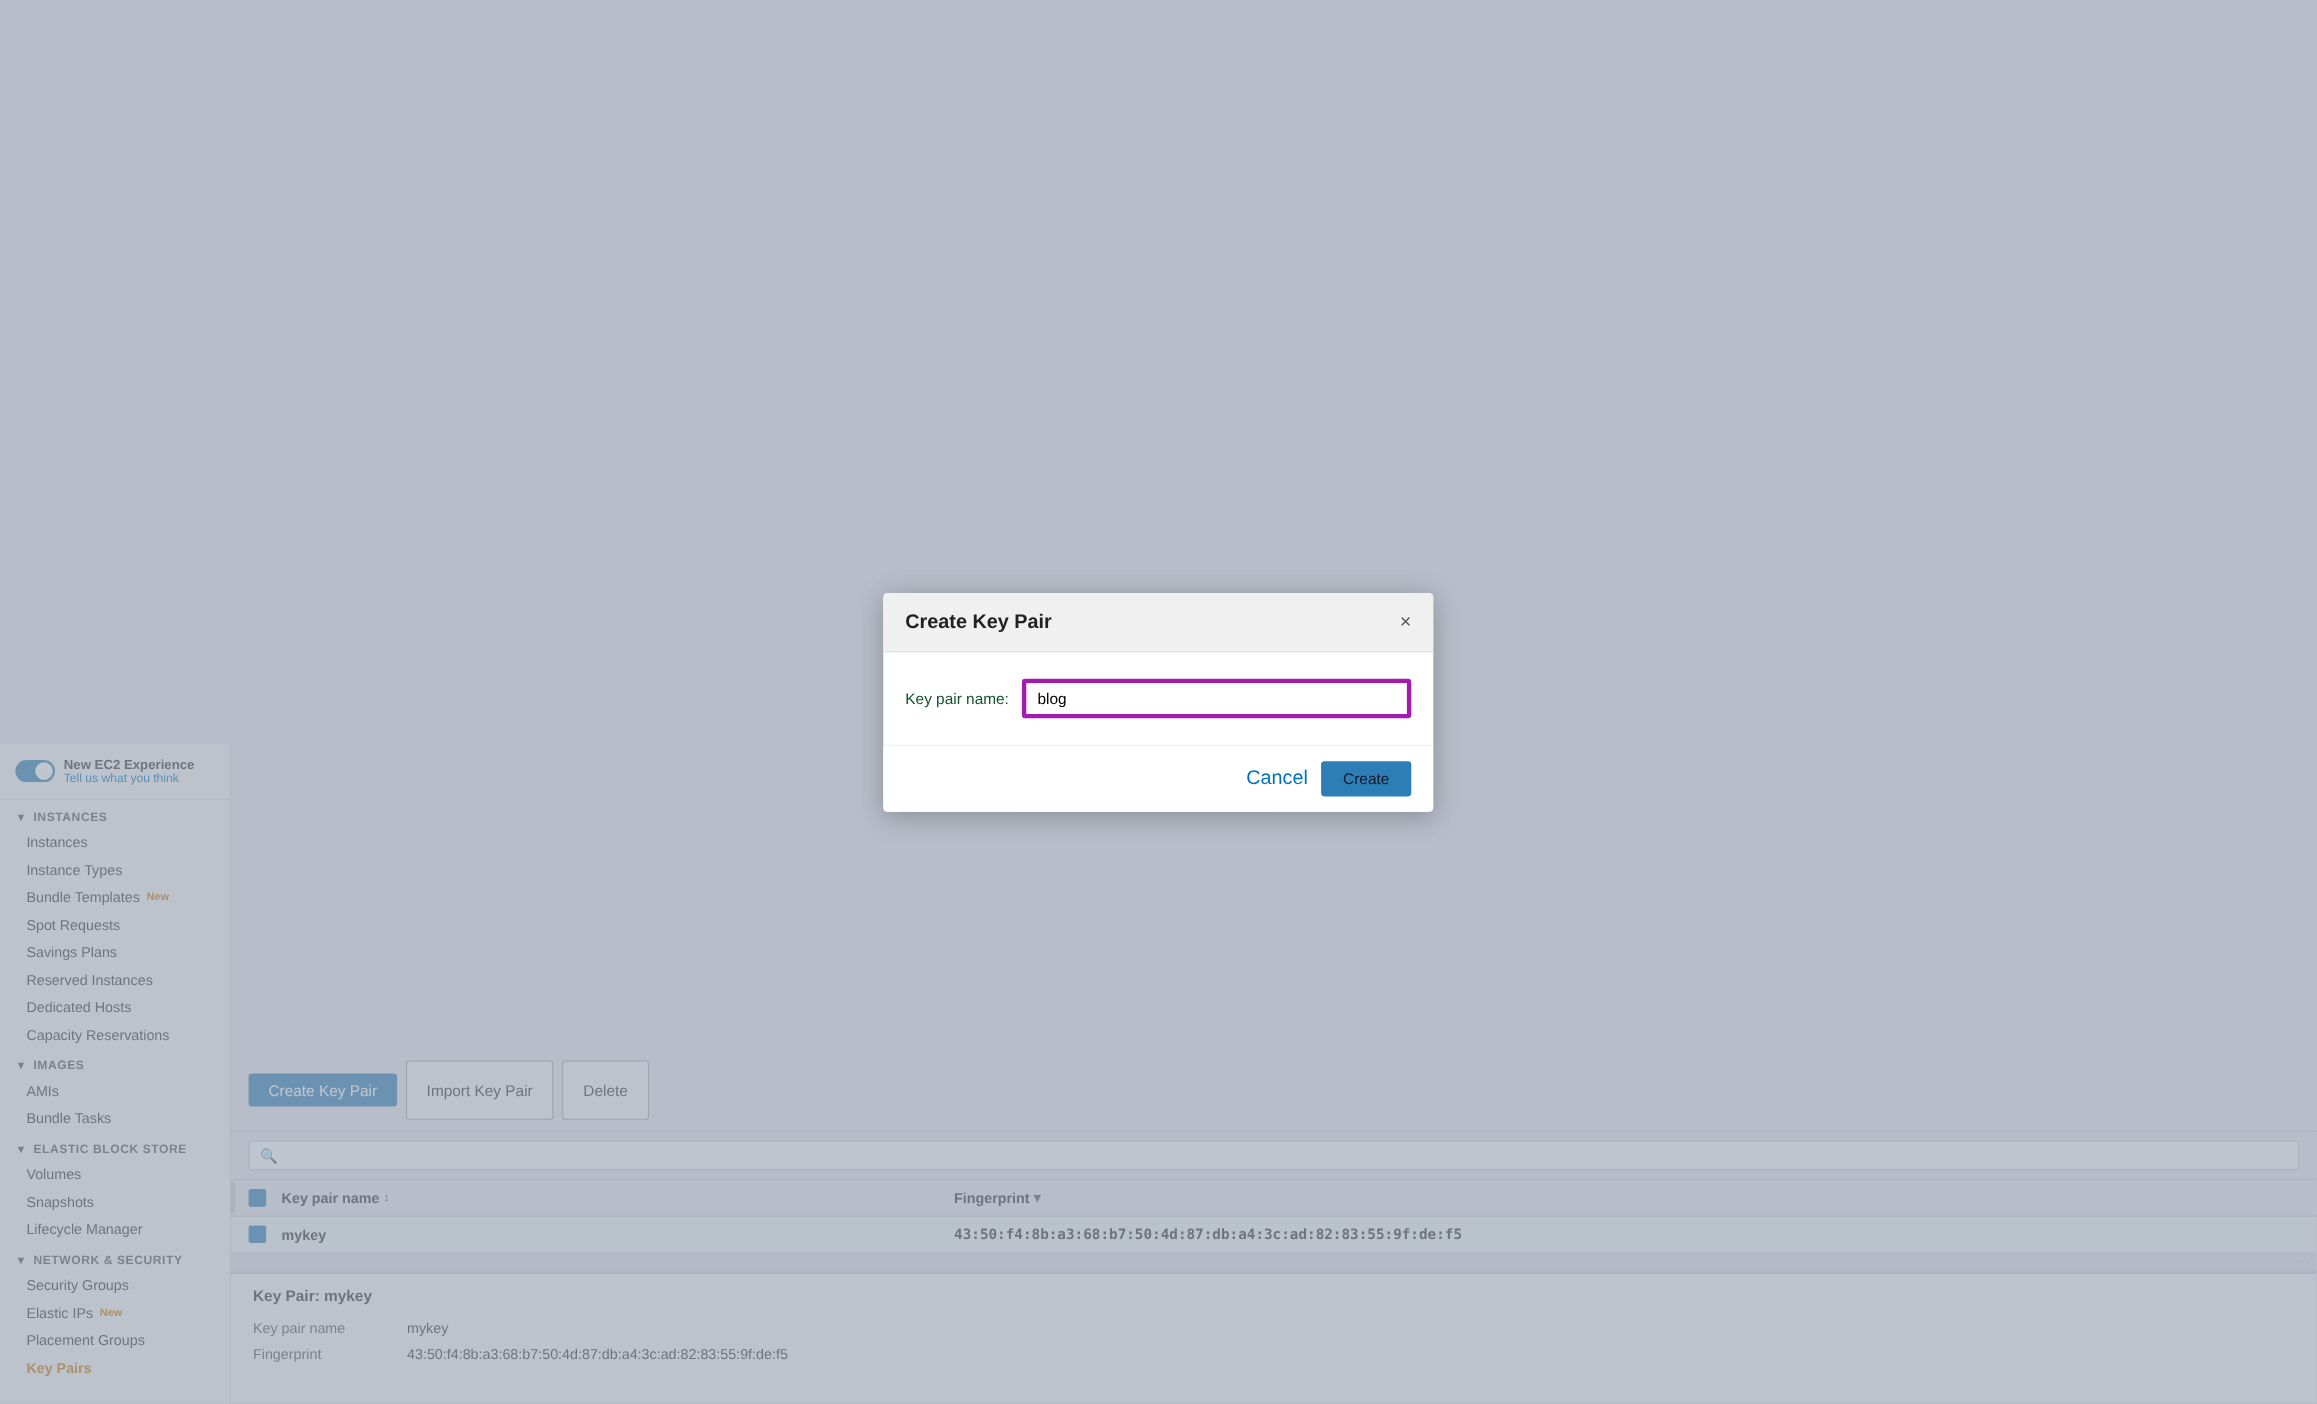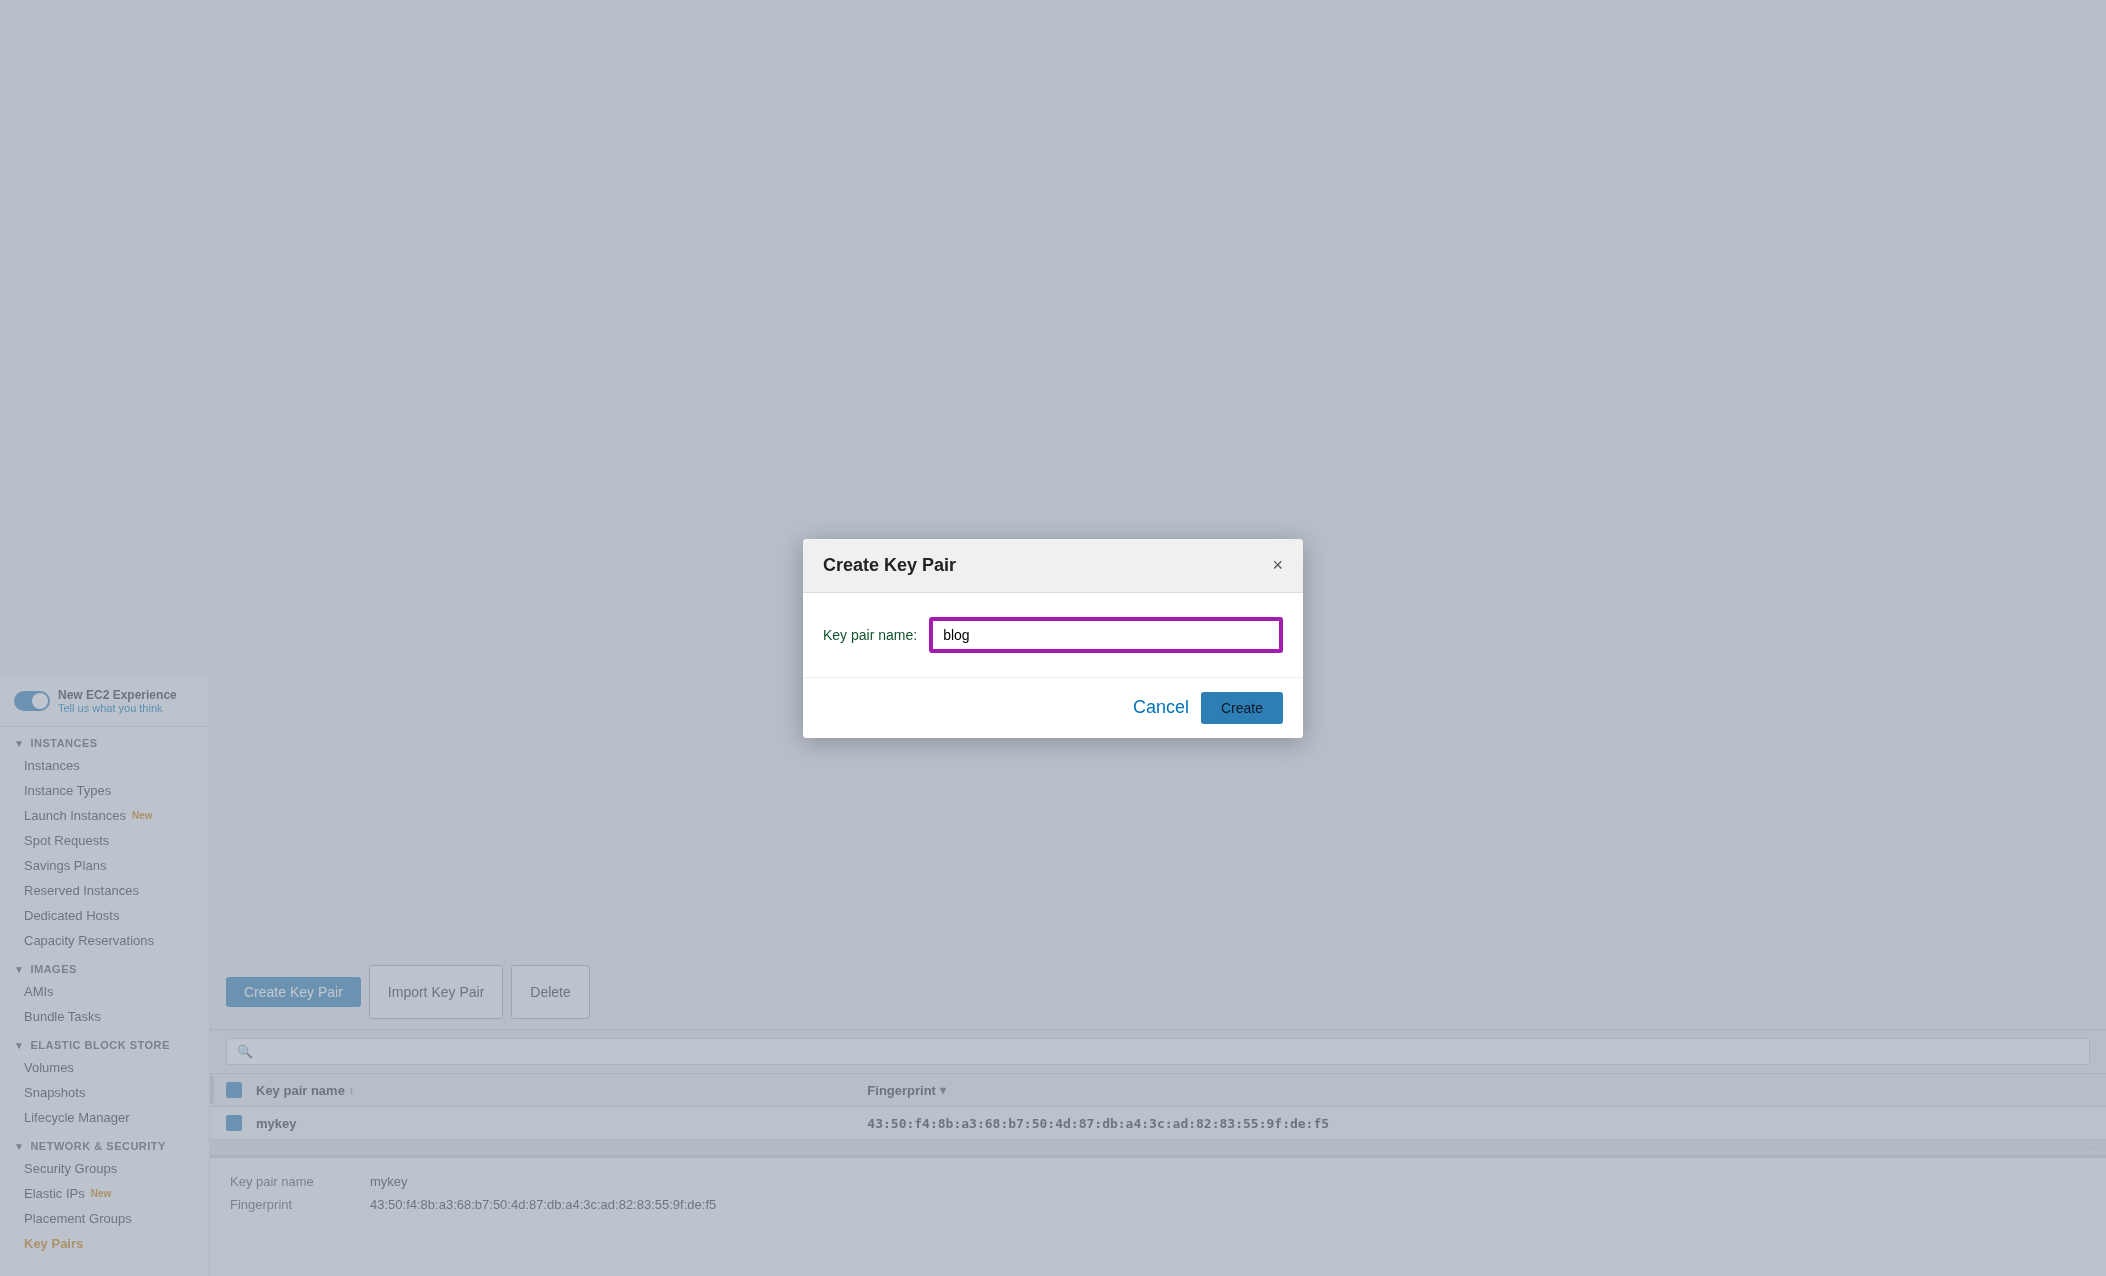--- a/index.html
+++ b/index.html
@@ -101,21 +101,21 @@
       <span class="arrow">▼</span>
       <span>INSTANCES</span>
     </div>
     <div class="sidebar-item">
         <span>Instances</span>
       </div>
     <div class="sidebar-item">
         <span>Instance Types</span>
       </div>
     <div class="sidebar-item">
-      <span>Launch Instances</span>
+      <span>Bundle Templates</span>
       <span class="badge-new">New</span>
     </div>
     <div class="sidebar-item">
         <span>Spot Requests</span>
       </div>
     <div class="sidebar-item">
         <span>Savings Plans</span>
       </div>
     <div class="sidebar-item">
         <span>Reserved Instances</span>
@@ -209,20 +209,21 @@
         <div class="row-fingerprint col-fingerprint">43:50:f4:8b:a3:68:b7:50:4d:87:db:a4:3c:ad:82:83:55:9f:de:f5</div>
       </div>
 
       <div style="flex:1; background:#e8eaf0;"></div>
 
       <div class="resize-handle">
         <span class="resize-dots">⋯</span>
       </div>
 
       <div class="bottom-panel">
+        <div class="panel-title">Key Pair: mykey</div>
         <div class="panel-row">
           <span class="panel-label">Key pair name</span>
           <span class="panel-value">mykey</span>
         </div>
         <div class="panel-row">
           <span class="panel-label">Fingerprint</span>
           <span class="panel-value">43:50:f4:8b:a3:68:b7:50:4d:87:db:a4:3c:ad:82:83:55:9f:de:f5</span>
         </div>
       </div>
     </div>

